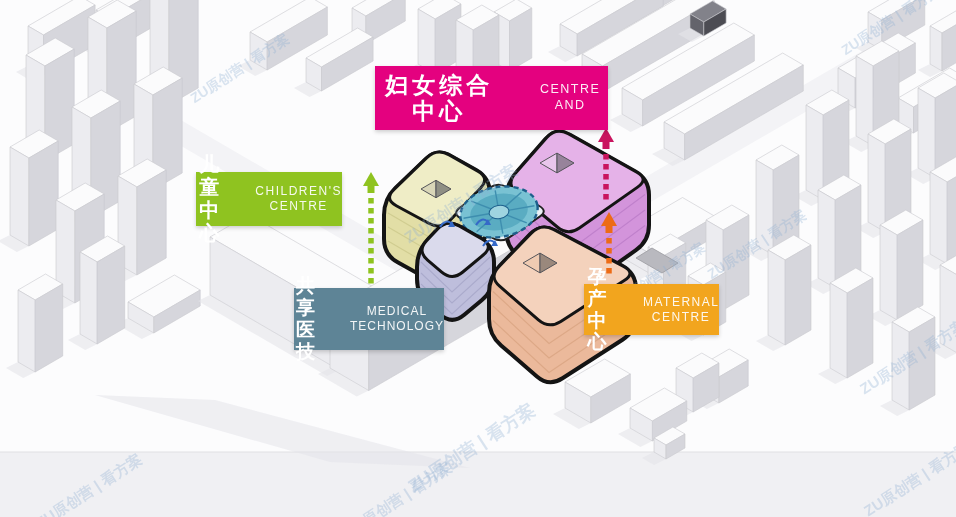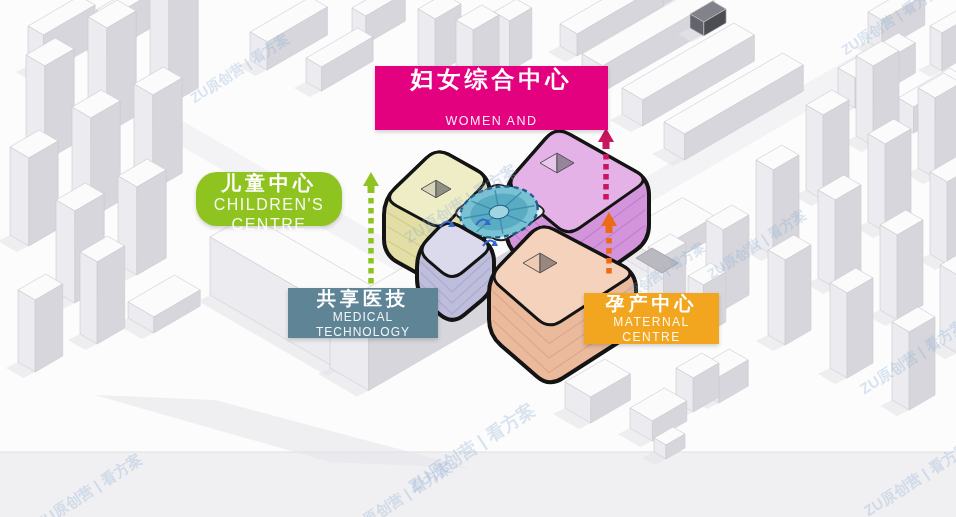--- a/index.html
+++ b/index.html
@@ -1,32 +1,32 @@
 <!DOCTYPE html>
 <html><head>
 <meta charset="utf-8">
 <style>
   html,body{margin:0;padding:0;background:#ffffff;}
   .stage{position:relative;width:956px;height:517px;overflow:hidden;background:#fbfbfc;
          font-family:"Liberation Sans","DejaVu Sans",sans-serif;}
   .stage svg{position:absolute;left:0;top:0;}
-  .plabel{position:absolute;color:#fff;text-align:center;display:flex;flex-direction:column;
-          justify-content:space-between;align-items:center;box-shadow:0 2px 4px rgba(0,0,0,.18);}
+  .plabel{position:absolute;color:#fff;text-align:center;display:flex;
+          justify-content:flex-start;align-items:center;box-shadow:0 2px 4px rgba(0,0,0,.18);gap:29px;}
   .plabel .zh{font-weight:bold;letter-spacing:4px;line-height:1.15;}
   .plabel .en{font-weight:normal;letter-spacing:1.5px;opacity:.92;line-height:1.25;}
   .label-women{left:375px;top:66px;width:233px;height:64px;}
   .label-women .zh{font-size:23px;}
   .label-women .en{font-size:12.5px;}
-  .label-children{left:196px;top:172px;width:146px;height:54px;border-radius:21px;}
+  .label-children{left:196px;top:172px;width:146px;height:54px;}
   .label-children .zh{font-size:20px;}
-  .label-children .en{font-size:16px;}
-  .label-medtech{left:288px;top:288px;width:150px;height:50px;}
+  .label-children .en{font-size:12px;}
+  .label-medtech{left:294px;top:288px;width:150px;height:62px;}
   .label-medtech .zh{font-size:19px;}
   .label-medtech .en{font-size:12px;letter-spacing:1px;}
-  .label-maternal{left:584px;top:293px;width:135px;height:51px;}
+  .label-maternal{left:584px;top:284px;width:135px;height:51px;}
   .label-maternal .zh{font-size:19px;}
   .label-maternal .en{font-size:12px;}
   .wm{position:absolute;font-weight:bold;opacity:.32;transform:rotate(-33deg);
       white-space:nowrap;pointer-events:none;}
 </style>
 </head>
 <body>
 
 <div class="stage">
 
@@ -347,21 +347,21 @@
   <span class="wm" style="left: 398px; top: 436px; font-size: 18px; color: rgb(143, 175, 210);">ZU原创营 | 看方案</span>
   <span class="wm" style="left: 606px; top: 266px; font-size: 13px; color: rgb(143, 175, 210);">ZU原创营 | 看方案</span>
   <span class="wm" style="left: 700px; top: 236px; font-size: 14px; color: rgb(143, 175, 210);">ZU原创营 | 看方案</span>
   <span class="wm" style="left: 852px; top: 348px; font-size: 15px; color: rgb(143, 175, 210);">ZU原创营 | 看方案</span>
   <span class="wm" style="left: 834px; top: 12px; font-size: 14px; color: rgb(143, 175, 210);">ZU原创营 | 看方案</span>
   <span class="wm" style="left: 338px; top: 490px; font-size: 15px; color: rgb(143, 175, 210);">ZU原创营 | 看方案</span>
   <span class="wm" style="left: 856px; top: 470px; font-size: 15px; color: rgb(143, 175, 210);">ZU原创营 | 看方案</span>
 
   <div class="plabel label-women" style="background-color: rgb(228, 1, 127);">
     <div class="zh">妇女综合中心</div>
-    <div class="en">WOMEN AND</div>
+    <div class="en">CENTRE AND</div>
   </div>
 
   <div class="plabel label-children" style="background-color: rgb(143, 195, 32);">
     <div class="zh">儿童中心</div>
     <div class="en">CHILDREN'S CENTRE</div>
   </div>
 
   <div class="plabel label-medtech" style="background-color: rgb(94, 132, 150);">
     <div class="zh">共享医技</div>
     <div class="en">MEDICAL TECHNOLOGY</div>

